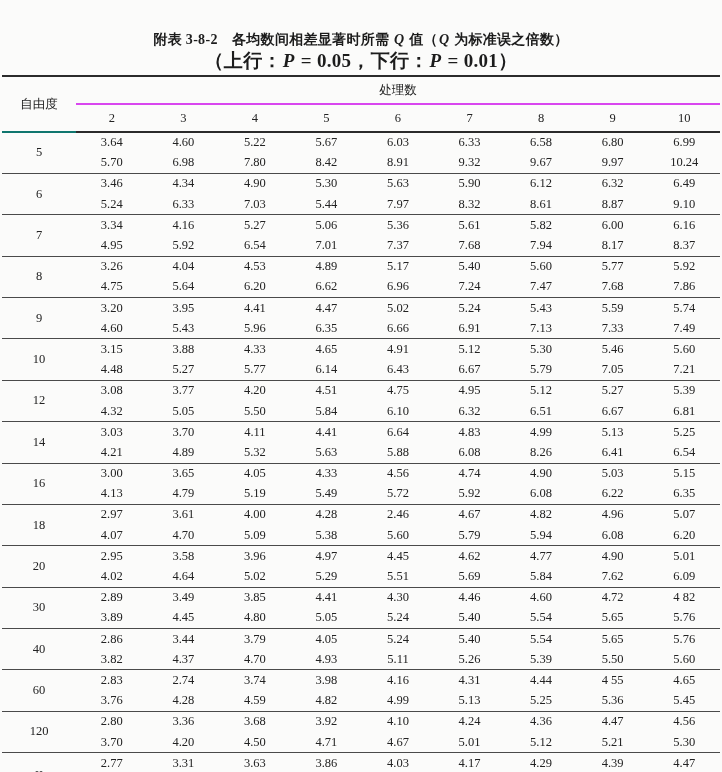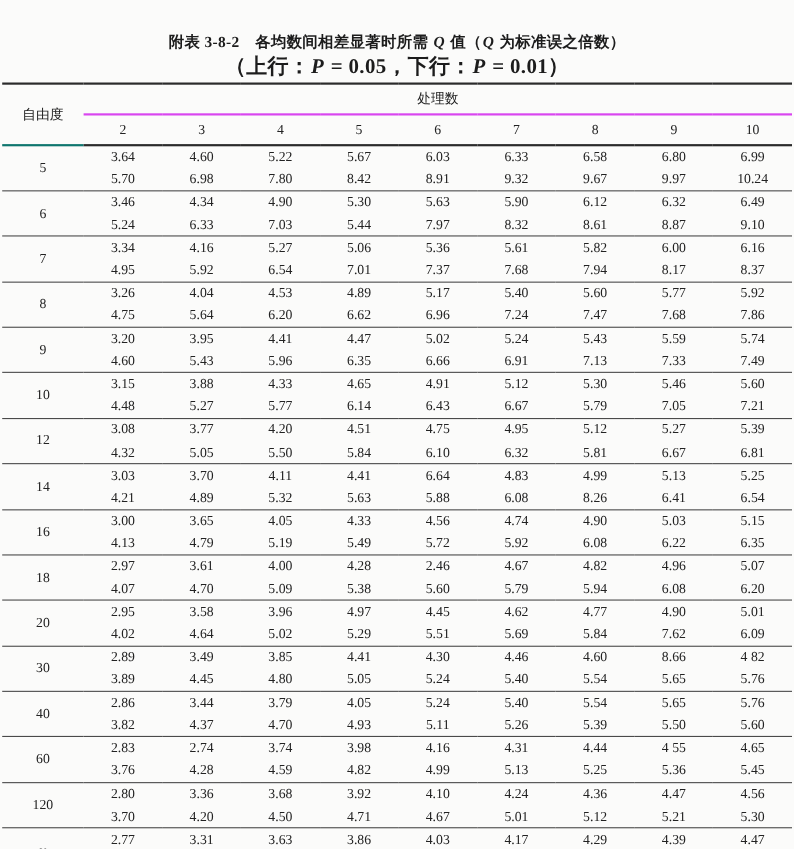--- a/index.html
+++ b/index.html
@@ -256,21 +256,21 @@
           <td>5.27</td>
           <td>5.39</td>
         </tr>
         <tr>
           <td>4.32</td>
           <td>5.05</td>
           <td>5.50</td>
           <td>5.84</td>
           <td>6.10</td>
           <td>6.32</td>
-          <td>5.81</td>
+          <td>6.51</td>
           <td>6.67</td>
           <td>6.81</td>
         </tr>
         <tr class="row-top">
           <td rowspan="2" class="df">14</td>
           <td>3.03</td>
           <td>3.70</td>
           <td>4.11</td>
           <td>4.41</td>
           <td>6.64</td>
@@ -361,21 +361,21 @@
         </tr>
         <tr class="row-top">
           <td rowspan="2" class="df">30</td>
           <td>2.89</td>
           <td>3.49</td>
           <td>3.85</td>
           <td>4.41</td>
           <td>4.30</td>
           <td>4.46</td>
           <td>4.60</td>
-          <td>8.66</td>
+          <td>4.72</td>
           <td>4 82</td>
         </tr>
         <tr>
           <td>3.89</td>
           <td>4.45</td>
           <td>4.80</td>
           <td>5.05</td>
           <td>5.24</td>
           <td>5.40</td>
           <td>5.54</td>

